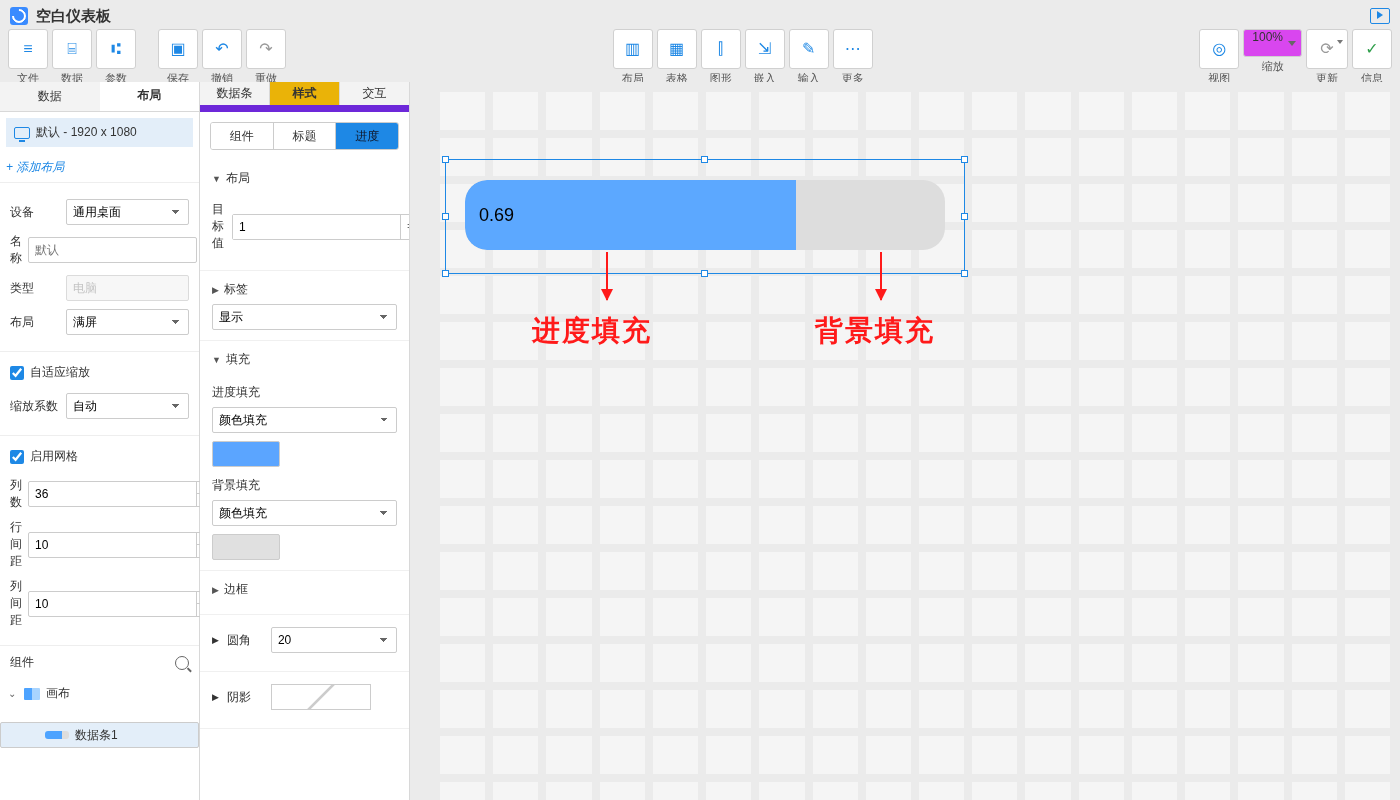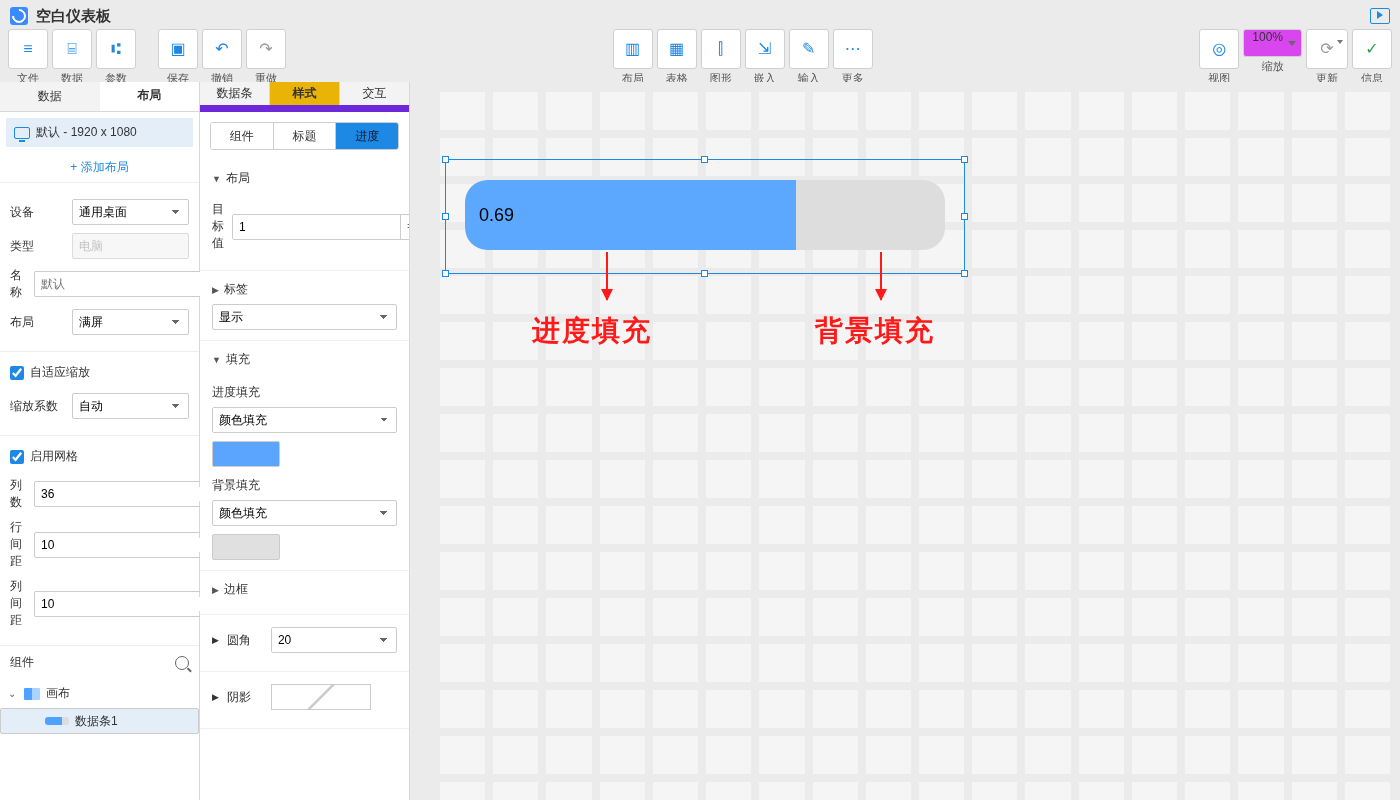--- a/index.html
+++ b/index.html
@@ -33,25 +33,25 @@
 .main { display: flex; height: 718px; }
 
 
 .left-col { width: 200px; background: #fff; border-right: 1px solid #d8d8d8; display: flex; flex-direction: column; }
 .col-tabs { display: flex; height: 30px; border-bottom: 1px solid #d8d8d8; }
 .col-tab { flex: 1; display: flex; align-items: center; justify-content: center; cursor: pointer; background: #f3f3f3; font-size: 12px; }
 .col-tab.active { background: #fff; font-weight: 600; border-bottom: 2px solid #fff; position: relative; }
 .layout-item { margin: 6px; padding: 6px 8px; background: #e3eef9; display: flex; align-items: center; gap: 6px; font-size: 12px; cursor: pointer; }
 .mon-icon { width: 16px; height: 12px; border: 1.5px solid #1e88e5; border-radius: 2px; position: relative; }
 .mon-icon::after { content: ''; position: absolute; bottom: -4px; left: 4px; width: 6px; height: 2px; background: #1e88e5; }
-.add-layout { color: #1e88e5; text-align: center; padding: 6px; font-size: 12px; cursor: pointer; }
+.add-layout { color: #1e88e5; text-align: left; padding: 6px; font-size: 12px; cursor: pointer; font-style: italic; }
 .add-layout::before { content: '+ '; }
 
 .form-section { padding: 8px 10px; border-top: 1px solid #eee; }
-.form-row { display: flex; align-items: center; margin: 8px 0; gap: 12px; }
+.form-row { display: flex; align-items: center; margin: 8px 0; gap: 6px; }
 .form-row label { width: 50px; font-size: 12px; color: #333; }
 .sel, .inp { flex: 1; height: 26px; border: 1px solid #ccc; border-radius: 2px; padding: 0 6px; font-size: 12px; background: #fff; }
 .sel { appearance: none; background-image: linear-gradient(45deg, transparent 50%, #666 50%), linear-gradient(135deg, #666 50%, transparent 50%); background-position: calc(100% - 12px) 10px, calc(100% - 8px) 10px; background-size: 4px 4px; background-repeat: no-repeat; }
 .sel:disabled, .inp:disabled { background: #f5f5f5; color: #aaa; }
 .inp.sm { width: 48px; flex: none; text-align: center; }
 .dim-sep { color: #999; font-size: 11px; }
 .chk-row { display: flex; align-items: center; gap: 6px; padding: 4px 0; font-size: 12px; }
 .chk { width: 14px; height: 14px; accent-color: #1e88e5; }
 .num-inp { flex: 1; height: 26px; border: 1px solid #ccc; border-radius: 2px; display: flex; align-items: center; }
 .num-inp input { flex: 1; border: none; padding: 0 6px; font-size: 12px; outline: none; }
@@ -59,21 +59,21 @@
 .num-inp .spin span { height: 12px; font-size: 8px; text-align: center; cursor: pointer; color: #666; line-height: 12px; }
 .num-inp .spin span:first-child { border-bottom: 1px solid #ccc; }
 
 .comp-header { display: flex; align-items: center; padding: 8px 10px; border-top: 1px solid #eee; font-size: 12px; }
 .comp-header .spacer { flex: 1; }
 .search-ico { width: 14px; height: 14px; border: 1.5px solid #666; border-radius: 50%; position: relative; }
 .search-ico::after { content: ''; position: absolute; width: 5px; height: 1.5px; background: #666; right: -4px; bottom: -2px; transform: rotate(45deg); }
 
 .tree { font-size: 12px; }
 .tree-row { display: flex; align-items: center; padding: 6px 8px; gap: 6px; cursor: pointer; }
-.tree-row.sel { background: #e3eef9; }
+.tree-row.sel { background: #e3eef9; margin-top: 14px; }
 .tree-row .caret { width: 10px; font-size: 10px; color: #666; }
 .tree-row.child { padding-left: 44px; }
 .canvas-ico { width: 16px; height: 12px; background: linear-gradient(90deg, #4da3ff 50%, #a8d4ff 50%); border-radius: 1px; }
 .bar-ico { width: 24px; height: 8px; background: linear-gradient(90deg, #4da3ff 70%, #ddd 70%); border-radius: 3px; }
 
 
 .mid-col { width: 210px; background: #fff; border-right: 1px solid #d8d8d8; overflow-y: auto; }
 .mid-tabs { display: flex; height: 30px; border-bottom: 7px solid #6d28d9; }
 .mid-tab { flex: 1; display: flex; align-items: center; justify-content: center; font-size: 12px; cursor: pointer; background: #f3f3f3; border-right: 1px solid #d8d8d8; }
 .mid-tab:last-child { border-right: none; }
@@ -246,26 +246,26 @@
       <span>默认 - 1920 x 1080</span>
     </div>
     <div class="add-layout">添加布局</div>
 
     <div class="form-section">
       <div class="form-row">
           <label>设备</label>
           <select class="sel"><option>通用桌面</option></select>
         </div>
       <div class="form-row">
+          <label>名称</label>
+          <input class="inp" placeholder="默认" style="">
+        </div>
+      <div class="form-row">
           <label>类型</label>
           <select class="sel" disabled=""><option>电脑</option></select>
-        </div>
-      <div class="form-row">
-          <label>名称</label>
-          <input class="inp" placeholder="默认" style="">
         </div>
       <div class="form-row">
           <label>布局</label>
           <select class="sel"><option>满屏</option></select>
         </div>
     </div>
 
     <div class="form-section">
       <div class="chk-row">
           <input type="checkbox" class="chk" checked="" style="">

